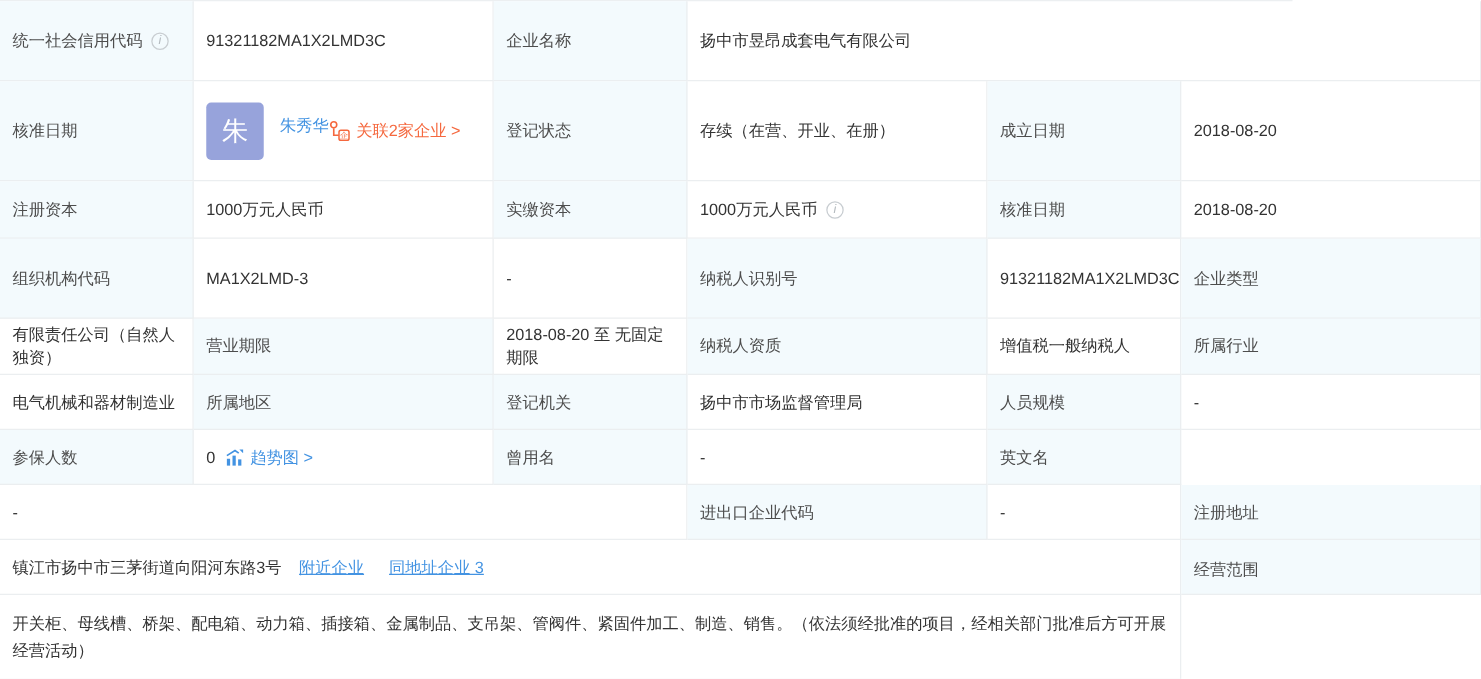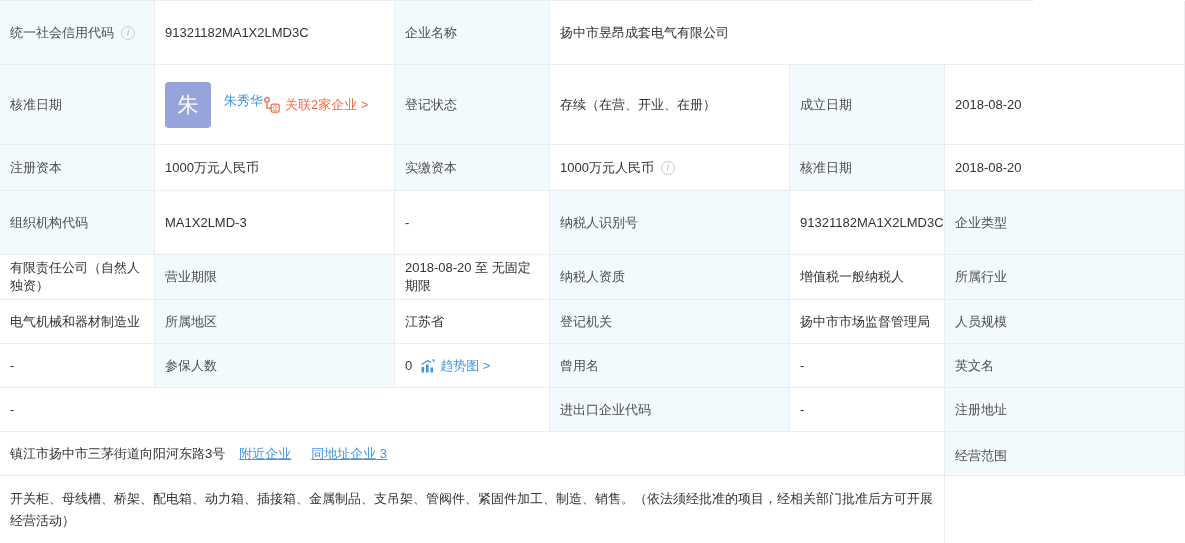--- a/index.html
+++ b/index.html
@@ -145,21 +145,20 @@
   <div class="cell lbl">企业类型</div>
   <div class="cell val">有限责任公司（自然人独资）</div>
   <div class="cell lbl">营业期限</div>
   <div class="cell val">2018-08-20 至 无固定期限</div>
   <div class="cell lbl">纳税人资质</div>
   <div class="cell val">增值税一般纳税人</div>
 
   <div class="cell lbl">所属行业</div>
   <div class="cell val">电气机械和器材制造业</div>
   <div class="cell lbl">所属地区</div>
-  <div class="cell val">江苏省</div>
   <div class="cell lbl">登记机关</div>
   <div class="cell val">扬中市市场监督管理局</div>
 
   <div class="cell lbl">人员规模</div>
   <div class="cell val">-</div>
   <div class="cell lbl">参保人数</div>
   <div class="cell val">
     <div class="insured-box">
       <span class="count">0</span>
       <svg width="16" height="16" viewBox="0 0 16 16">

